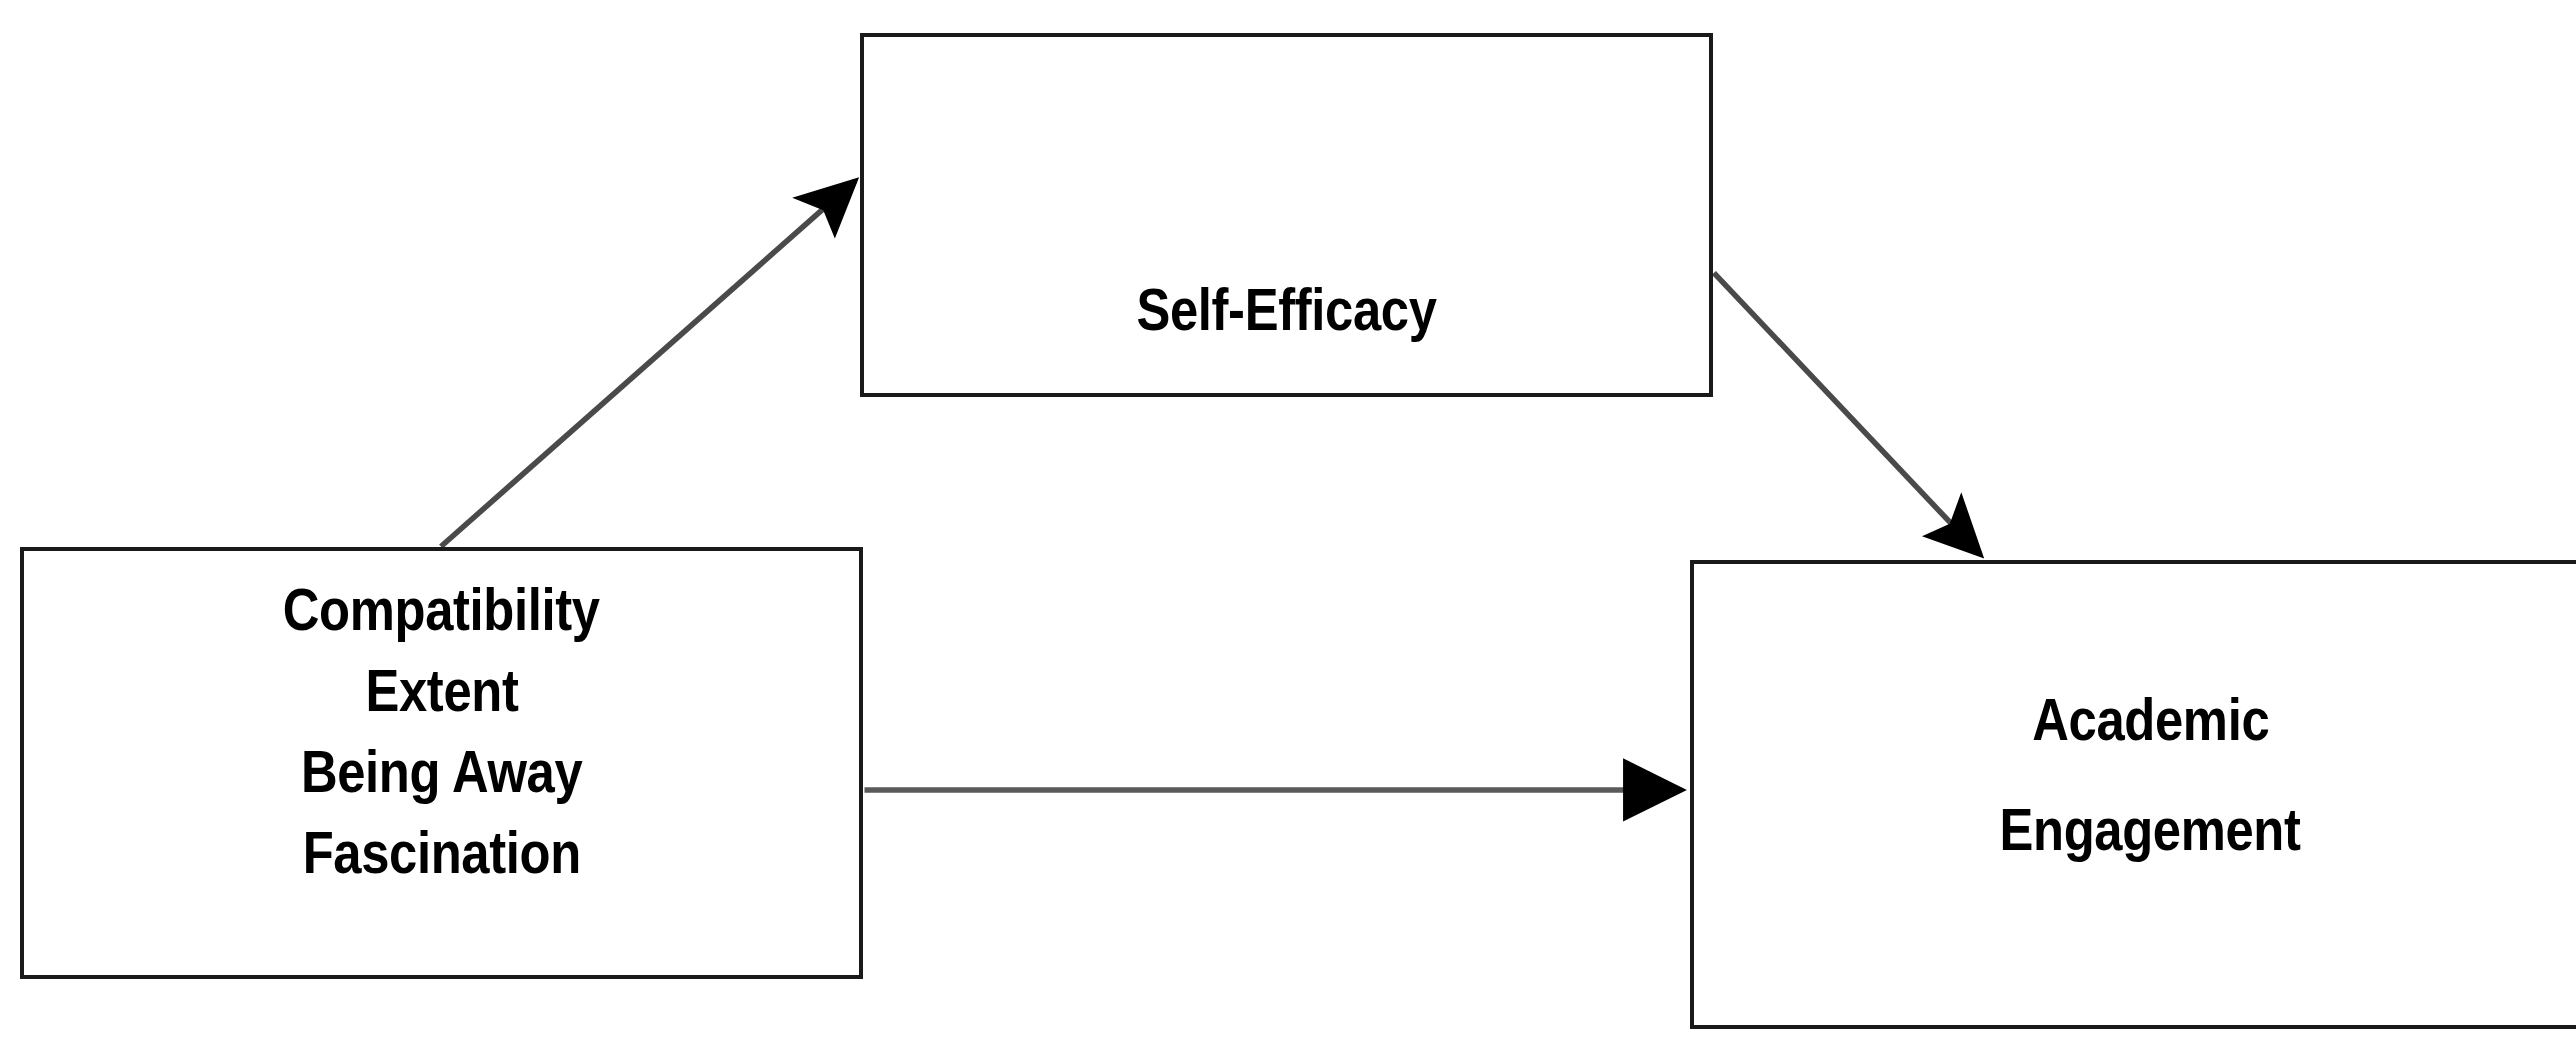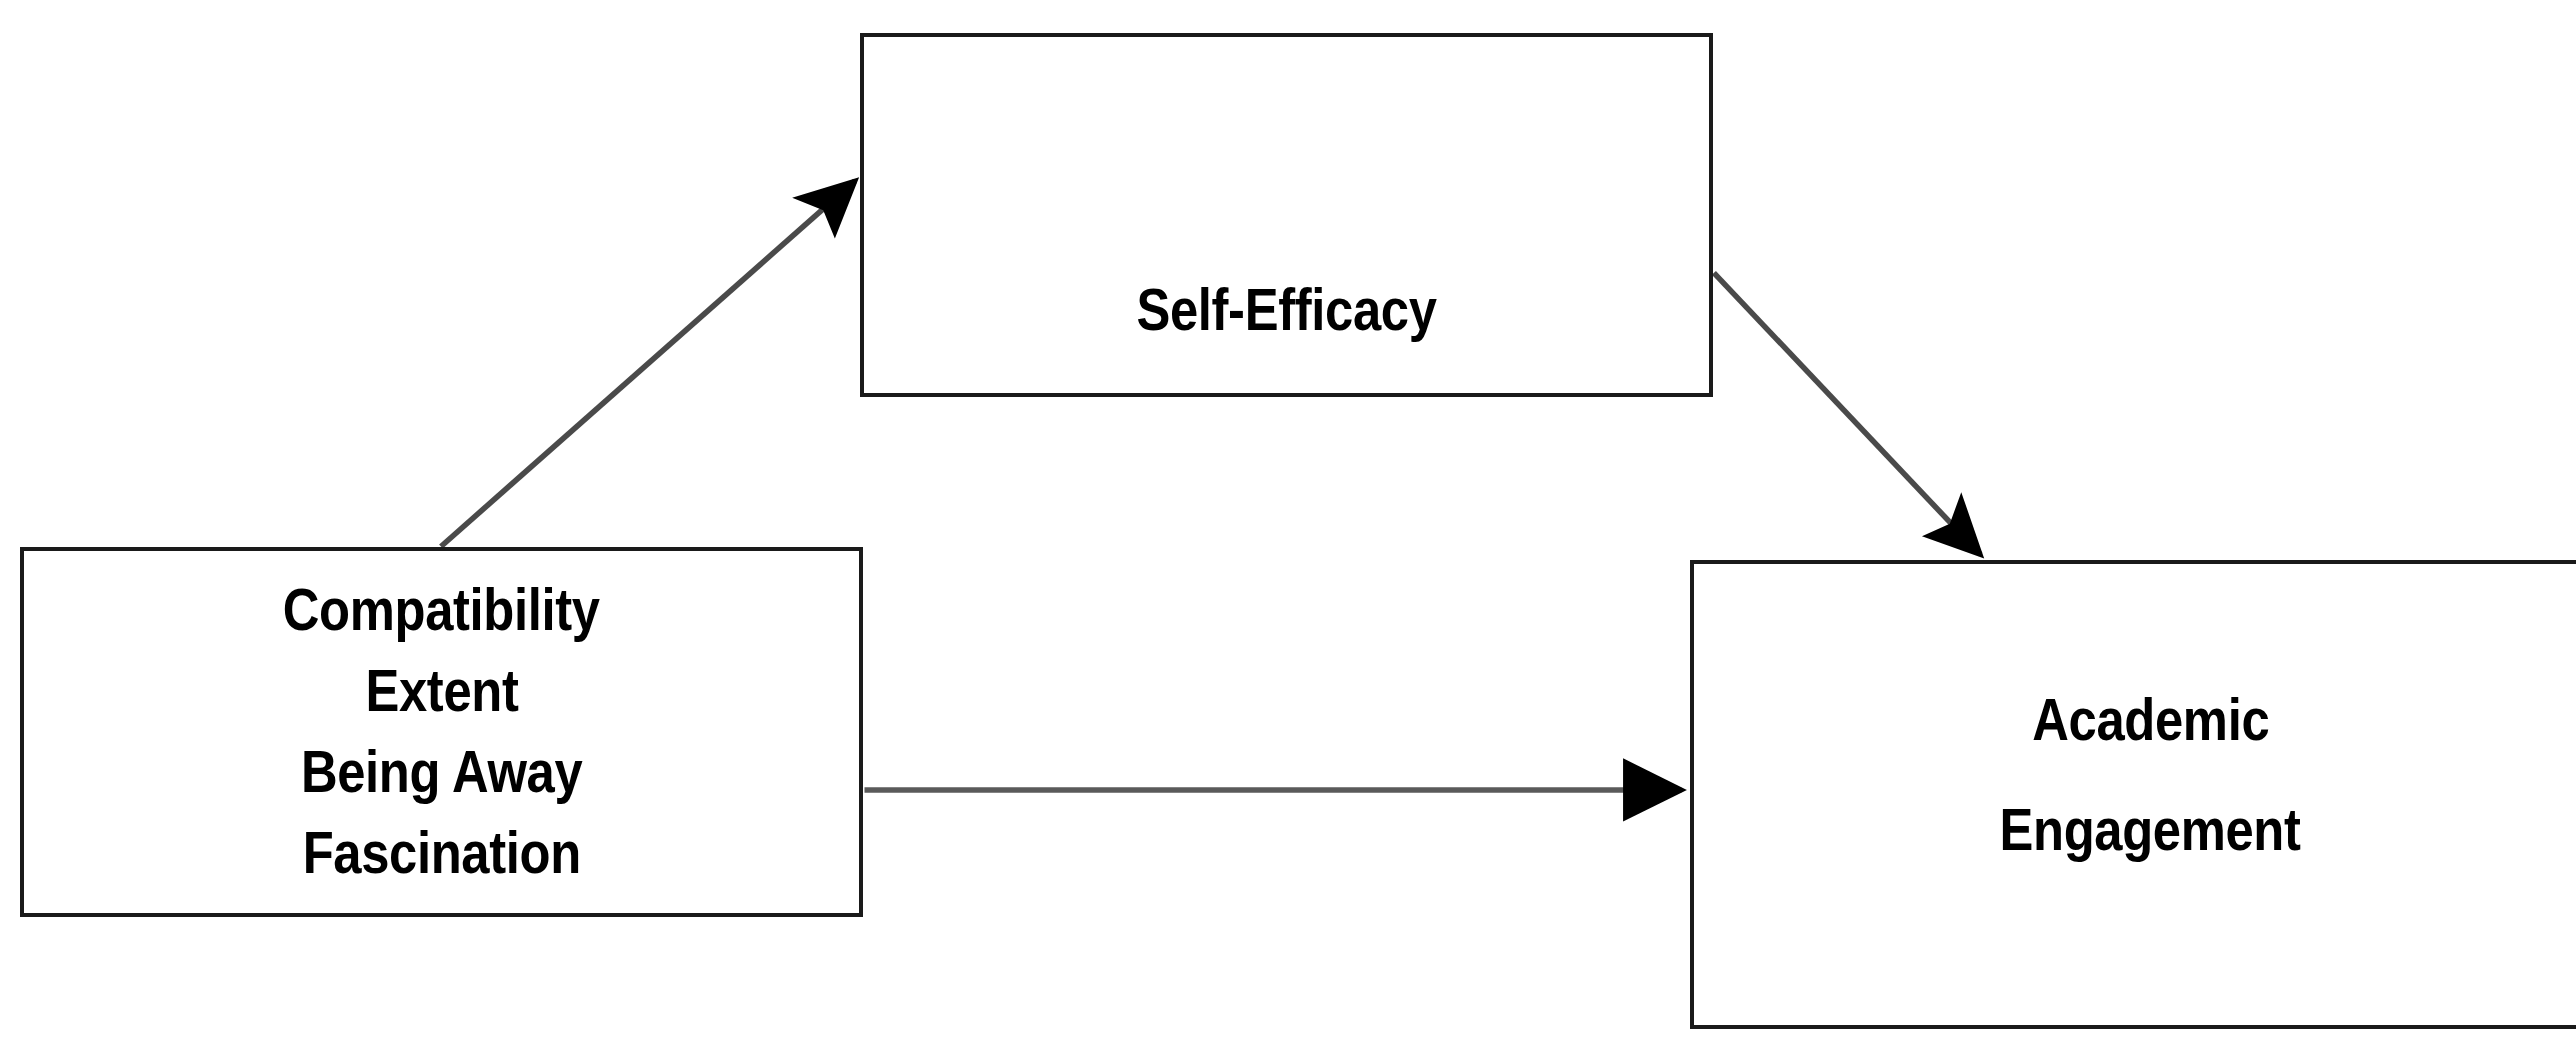--- a/index.html
+++ b/index.html
@@ -44,21 +44,21 @@
     height: 364px;
   }
   #box-self-efficacy .node-label {
     margin-top: 190px;
   }
   
   #box-restorative-factors {
     left: 20px;
     top: 547px;
     width: 843px;
-    height: 370px;
+    height: 432px;
     justify-content: flex-start;
     padding-top: 30px;
   }
   #box-restorative-factors .node-label {
     margin-bottom: 22px;
   }
   #box-restorative-factors .node-label:last-child {
     margin-bottom: 0;
   }
   

